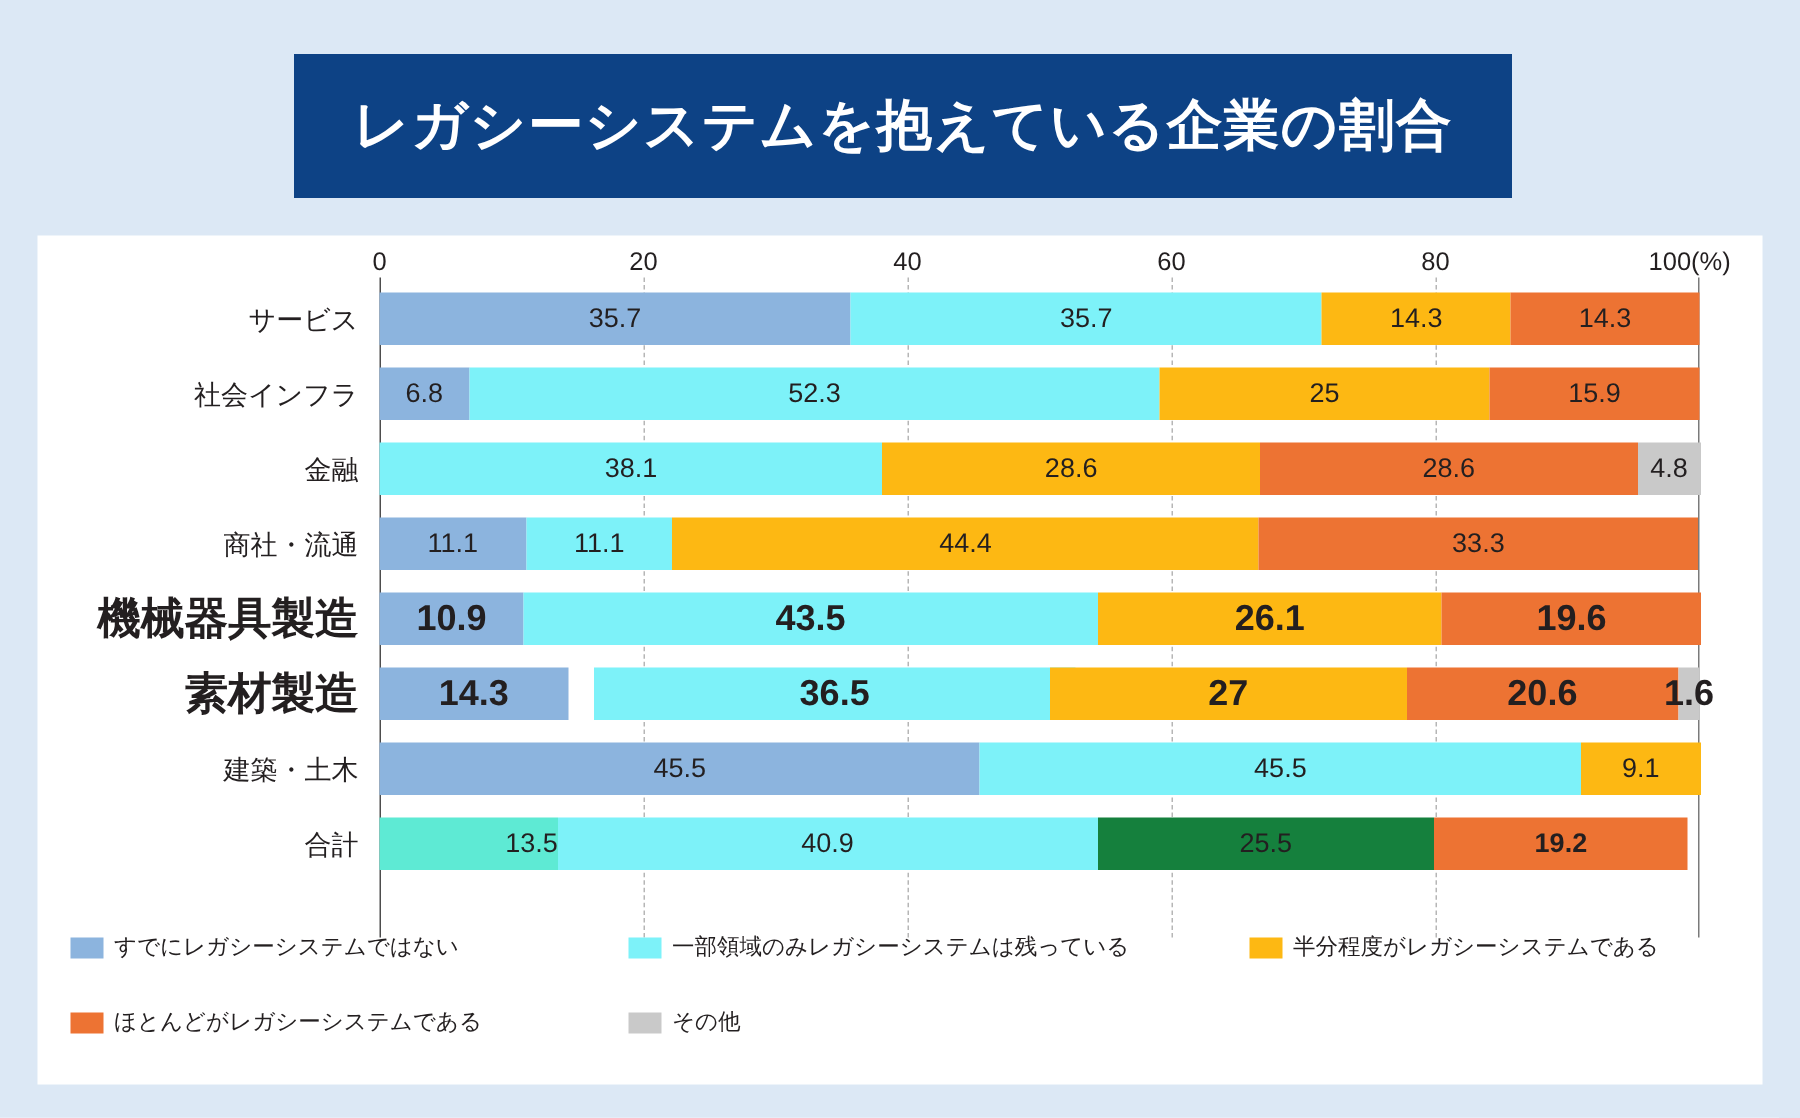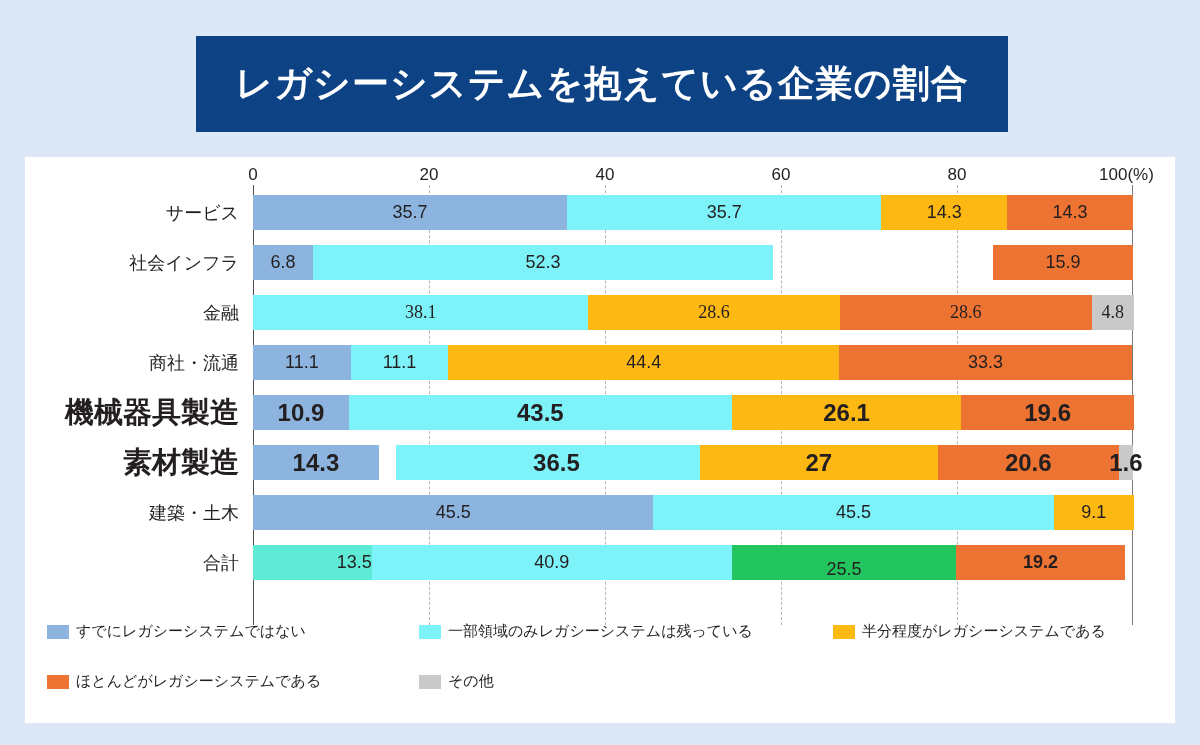--- a/index.html
+++ b/index.html
@@ -144,26 +144,29 @@
           </div>
           <div class="row" style="top: 60px;">
             <div class="row-label">社会インフラ</div>
             <div class="bar-track">
               <div class="seg" title="すでにレガシーシステムではない: 6.8" style="left: 0%; width: 6.8%; background: rgb(140, 180, 222); overflow: visible;">
                 <span class="seg-label" style="position: relative; text-align: right;">6.8</span>
               </div>
               <div class="seg" title="一部領域のみレガシーシステムは残っている: 52.3" style="left: 6.8%; width: 52.3%; background: rgb(125, 242, 249);">
                 <span class="seg-label">52.3</span>
               </div>
+              <div class="seg" title="半分程度がレガシーシステムである: 25" style="left: 59.1%; width: 25%; background: rgb(253, 184, 19);">
+                <span class="seg-label">25</span>
+              </div>
               <div class="seg" title="ほとんどがレガシーシステムである: 15.9" style="left: 84.1%; width: 15.9%; background: rgb(237, 115, 51);">
                 <span class="seg-label">15.9</span>
               </div>
             </div>
           </div>
-          <div class="row" style="top: 110px; font-family: Liberation Serif, serif;">
+          <div class="row" style="top: 110px;">
             <div class="row-label">金融</div>
             <div class="bar-track">
               <div class="seg" title="一部領域のみレガシーシステムは残っている: 38.1" style="left: 0%; width: 38.1%; background: rgb(125, 242, 249);">
                 <span class="seg-label">38.1</span>
               </div>
               <div class="seg" title="半分程度がレガシーシステムである: 28.6" style="left: 38.1%; width: 28.6%; background: rgb(253, 184, 19);">
                 <span class="seg-label">28.6</span>
               </div>
               <div class="seg" title="ほとんどがレガシーシステムである: 28.6" style="left: 66.7%; width: 28.6%; background: rgb(237, 115, 51);">
                 <span class="seg-label">28.6</span>
@@ -243,21 +246,21 @@
           </div>
           <div class="row" style="top: 360px;">
             <div class="row-label">合計</div>
             <div class="bar-track">
               <div class="seg" title="すでにレガシーシステムではない: 13.5" style="left: 0%; width: 13.5%; background: #5eead4; justify-content: flex-end;">
                 <span class="seg-label">13.5</span>
               </div>
               <div class="seg" title="一部領域のみレガシーシステムは残っている: 40.9" style="left: 13.5%; width: 40.9%; background: rgb(125, 242, 249);">
                 <span class="seg-label">40.9</span>
               </div>
-              <div class="seg" title="半分程度がレガシーシステムである: 25.5" style="left: 54.4%; width: 25.5%; background: #22c55e; align-items: flex-end;">
+              <div class="seg" title="半分程度がレガシーシステムである: 25.5" style="left: 54.4%; width: 25.5%; background: #15803d;">
                 <span class="seg-label">25.5</span>
               </div>
               <div class="seg" title="ほとんどがレガシーシステムである: 19.2" style="left: 79.9%; width: 19.2%; background: rgb(237, 115, 51); font-weight: bold;">
                 <span class="seg-label">19.2</span>
               </div>
             </div>
           </div>
         </div>
 
     </div>

